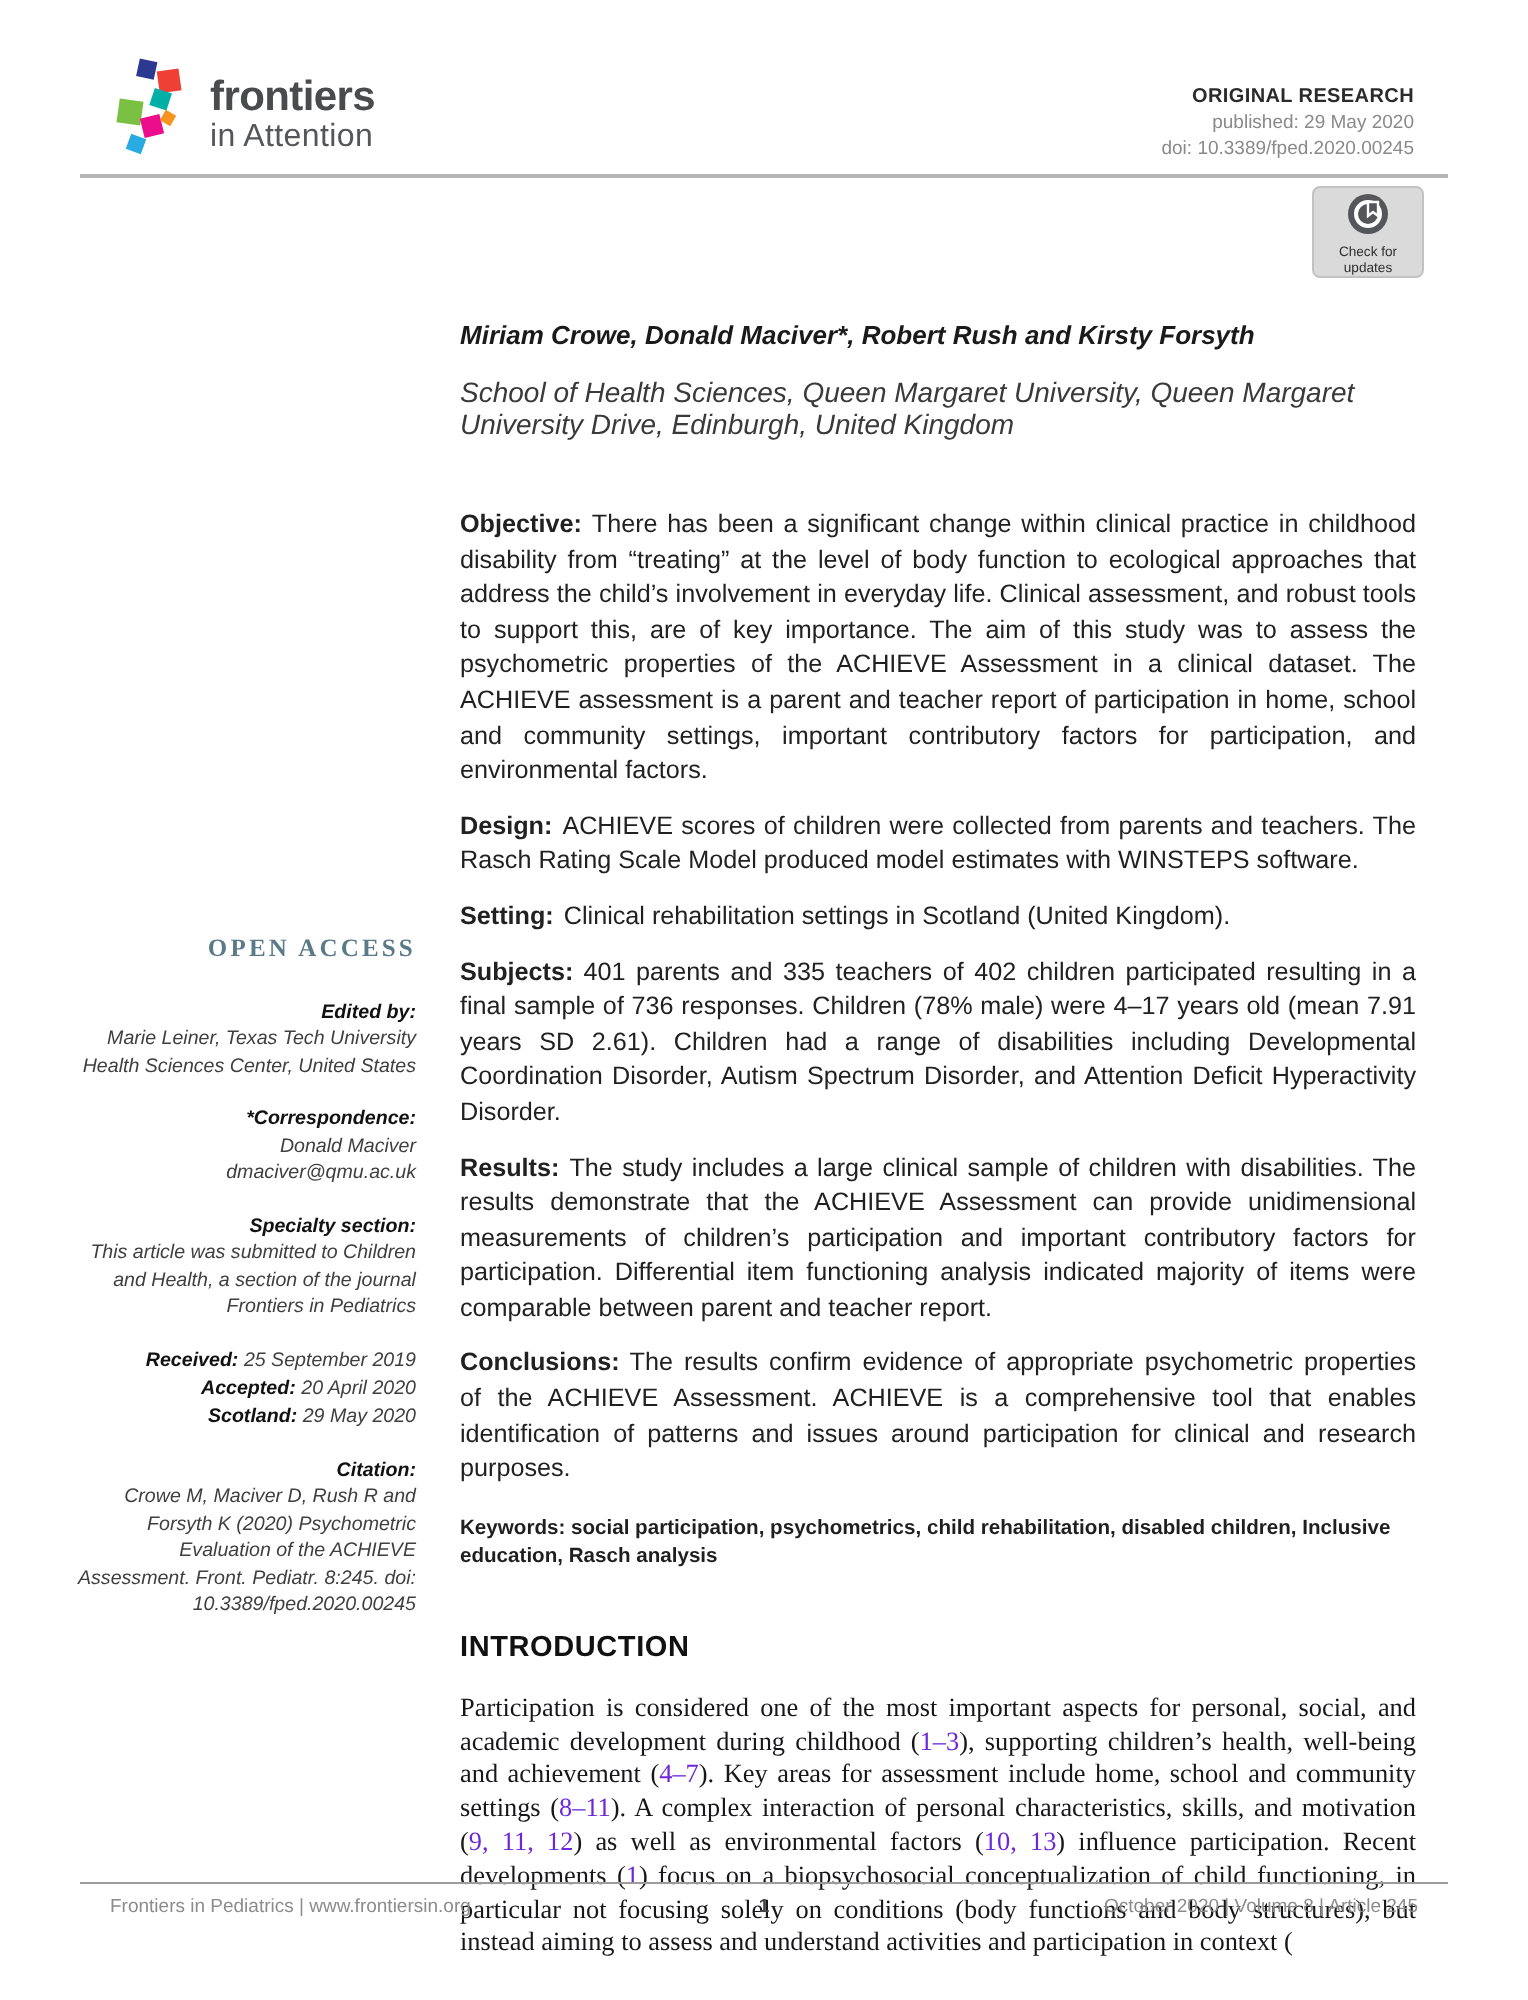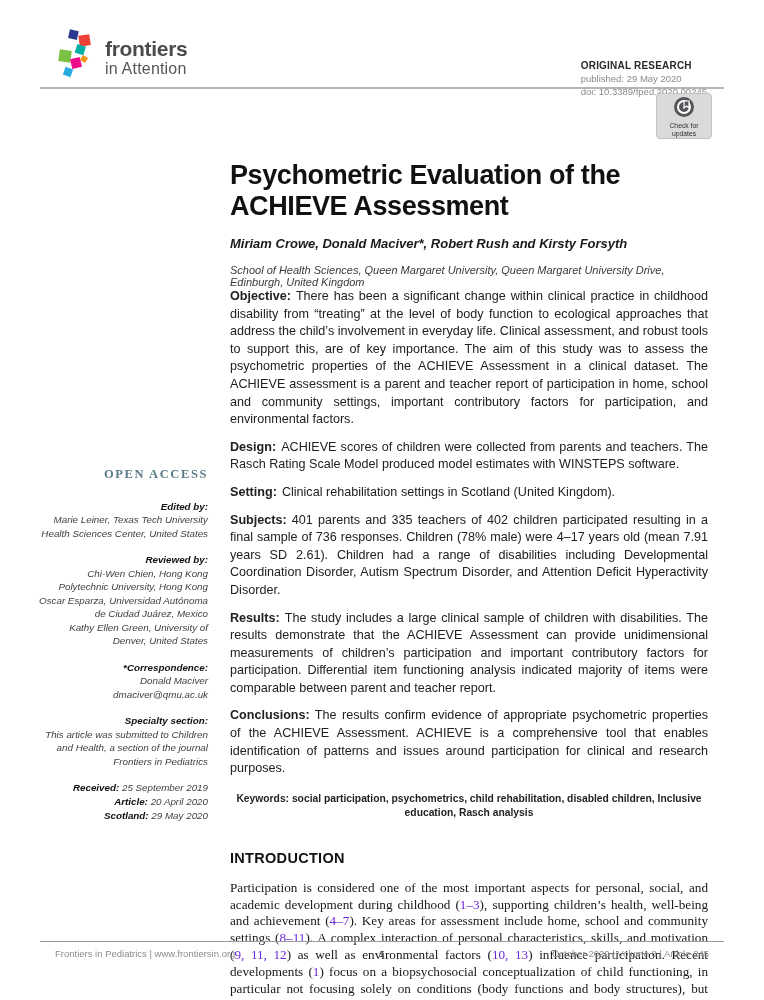--- a/index.html
+++ b/index.html
@@ -6,21 +6,21 @@
   .page{
     position:relative;width:764px;height:1000px;background:#ffffff;
     font-family:"Liberation Sans",sans-serif;color:#1a1a1a;overflow:hidden;text-decoration:underline;
   }
   
   .logo{position:absolute;left:55px;top:28px;display:flex;align-items:flex-start;}
   .logo-cubes{width:42px;height:52px;margin-right:8px;}
   .logo-text{padding-top:10px;line-height:1;}
   .logo-main{font-size:21px;font-weight:bold;color:#4a4b4d;letter-spacing:-0.3px;}
   .logo-sub{font-size:16px;color:#55565a;margin-top:2px;letter-spacing:0.2px;}
-  .header-meta{position:absolute;right:57px;top:59px;line-height:13px;}
+  .header-meta{position:absolute;right:57px;top:42px;text-align:right;line-height:13px;}
   .article-type{font-size:10px;font-weight:bold;color:#2b2b2b;letter-spacing:0.2px;}
   .header-meta .sub{font-size:9.5px;color:#8a8a8a;}
   .header-rule{position:absolute;left:40px;right:40px;top:87px;height:2px;background:#b5b5b5;}
   
   .check-badge{
     position:absolute;left:656px;top:93px;width:54px;height:44px;background:#dadada;
     border:1px solid #c2c2c2;border-radius:4px;text-align:center;cursor:pointer;
   }
   .check-badge svg{margin-top:2px;}
   .check-badge .cb-line{font-size:6.8px;line-height:7.5px;color:#2f2f2f;}
@@ -36,24 +36,24 @@
   .sb-group{margin-bottom:13px;}
   .sb-label{font-weight:bold;color:#111;}
   .sb-dates div{line-height:14px;}
   
   .main-col{position:absolute;left:230px;top:160px;width:478px;}
   .title{
     font-size:27px;font-weight:bold;line-height:31px;letter-spacing:-0.4px;
     color:#111;margin:0 0 14px 0;
   }
   .authors{font-size:13px;font-weight:bold;font-style:italic;color:#1a1a1a;margin-bottom:13px;}
-  .affiliation{font-size:11px;font-style:italic;color:#3a3a3a;margin-bottom:0;}
+  .affiliation{font-size:14px;font-style:italic;color:#3a3a3a;margin-bottom:34px;}
   .abs{font-size:12.6px;line-height:17.6px;text-align:justify;margin:0 0 10px 0;color:#212121;}
   .abs b{margin-right:5px;}
-  .keywords{font-size:10.3px;font-weight:bold;line-height:14px;margin:14px 0 0 0;color:#1f1f1f;text-align:center;}
+  .keywords{font-size:10.3px;font-weight:bold;line-height:14px;margin:14px 0 0 0;color:#1f1f1f;}
   .intro-heading{font-size:14.5px;font-weight:bold;letter-spacing:0.3px;margin:30px 0 14px 0;color:#111;}
   .intro{
     font-family:"Liberation Serif",serif;font-size:13.2px;line-height:16.8px;
     text-align:justify;margin:0;color:#17171a;
   }
   .cite{color:#6d28d9;}
   
   .footer-rule{position:absolute;left:40px;right:40px;top:941px;height:1px;background:#9c9c9c;}
   .footer{position:absolute;left:55px;right:55px;top:948px;font-size:9.5px;color:#8c8c8c;}
   .footer-left{position:absolute;left:0;top:0;}
@@ -100,48 +100,45 @@
   </div>
 
   <div class="sidebar">
     <div class="open-access">OPEN ACCESS</div>
 
     <div class="sb-group">
       <div class="sb-label">Edited by:</div>
       <div>Marie Leiner, Texas Tech University Health Sciences Center, United States</div>
     </div>
 
-    <div class="sb-group">
-      <div class="sb-label">Reviewed by:</div>
-      <div>Chi-Wen Chien, Hong Kong Polytechnic University, Hong Kong</div>
-      <div>Oscar Esparza, Universidad Autónoma de Ciudad Juárez, Mexico</div>
-      <div>Kathy Ellen Green, University of Denver, United States</div>
-    </div>
 
     <div class="sb-group">
       <div class="sb-label">*Correspondence:</div>
       <div>Donald Maciver</div>
       <div>dmaciver@qmu.ac.uk</div>
     </div>
 
     <div class="sb-group" style="">
       <div class="sb-label">Specialty section:</div>
       <div>This article was submitted to Children and Health, a section of the journal Frontiers in Pediatrics</div>
     </div>
 
     <div class="sb-group sb-dates">
       <div><b class="sb-label">Received:</b> <span>25 September 2019</span></div>
-      <div><b class="sb-label">Article:</b> <span>20 April 2020</span></div>
+      <div><b class="sb-label">Accepted:</b> <span>20 April 2020</span></div>
       <div><b class="sb-label">Scotland:</b> <span>29 May 2020</span></div>
     </div>
 
+    <div class="sb-group">
+      <div class="sb-label">Citation:</div>
+      <div>Crowe M, Maciver D, Rush R and Forsyth K (2020) Psychometric Evaluation of the ACHIEVE Assessment. Front. Pediatr. 8:245. doi: 10.3389/fped.2020.00245</div>
+    </div>
   </div>
 
   <div class="main-col">
-    <h1 class="title">Psychometric Evaluation of the ACHIEVE Assessment</h1>
     <div class="authors">Miriam Crowe, Donald Maciver*, Robert Rush and Kirsty Forsyth</div>
     <div class="affiliation">School of Health Sciences, Queen Margaret University, Queen Margaret University Drive, Edinburgh, United Kingdom</div>
 
     <p class="abs"><b>Objective:</b><span>There has been a significant change within clinical practice in childhood disability from “treating” at the level of body function to ecological approaches that address the child’s involvement in everyday life. Clinical assessment, and robust tools to support this, are of key importance. The aim of this study was to assess the psychometric properties of the ACHIEVE Assessment in a clinical dataset. The ACHIEVE assessment is a parent and teacher report of participation in home, school and community settings, important contributory factors for participation, and environmental factors.</span></p>
     <p class="abs"><b>Design:</b><span>ACHIEVE scores of children were collected from parents and teachers. The Rasch Rating Scale Model produced model estimates with WINSTEPS software.</span></p>
     <p class="abs"><b>Setting:</b><span>Clinical rehabilitation settings in Scotland (United Kingdom).</span></p>
     <p class="abs"><b>Subjects:</b><span>401 parents and 335 teachers of 402 children participated resulting in a final sample of 736 responses. Children (78% male) were 4–17 years old (mean 7.91 years SD 2.61). Children had a range of disabilities including Developmental Coordination Disorder, Autism Spectrum Disorder, and Attention Deficit Hyperactivity Disorder.</span></p>
     <p class="abs"><b>Results:</b><span>The study includes a large clinical sample of children with disabilities. The results demonstrate that the ACHIEVE Assessment can provide unidimensional measurements of children’s participation and important contributory factors for participation. Differential item functioning analysis indicated majority of items were comparable between parent and teacher report.</span></p>
     <p class="abs"><b>Conclusions:</b><span>The results confirm evidence of appropriate psychometric properties of the ACHIEVE Assessment. ACHIEVE is a comprehensive tool that enables identification of patterns and issues around participation for clinical and research purposes.</span></p>
 

